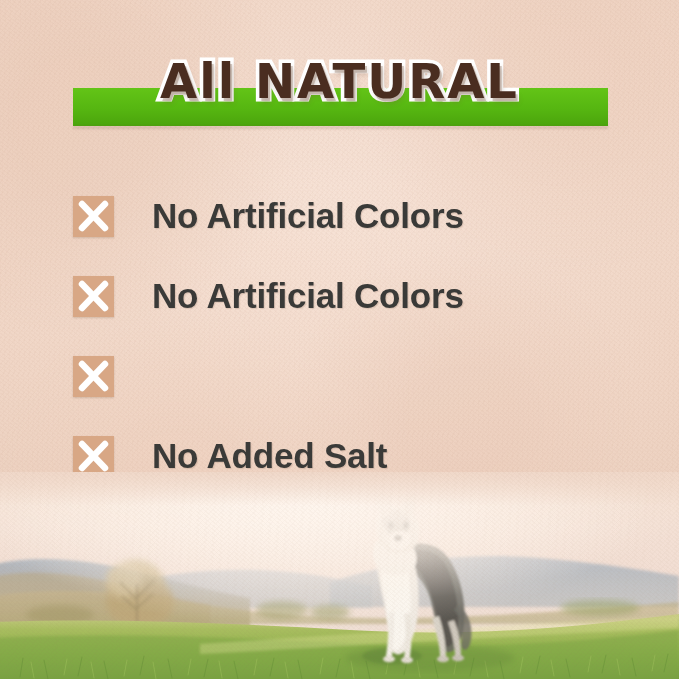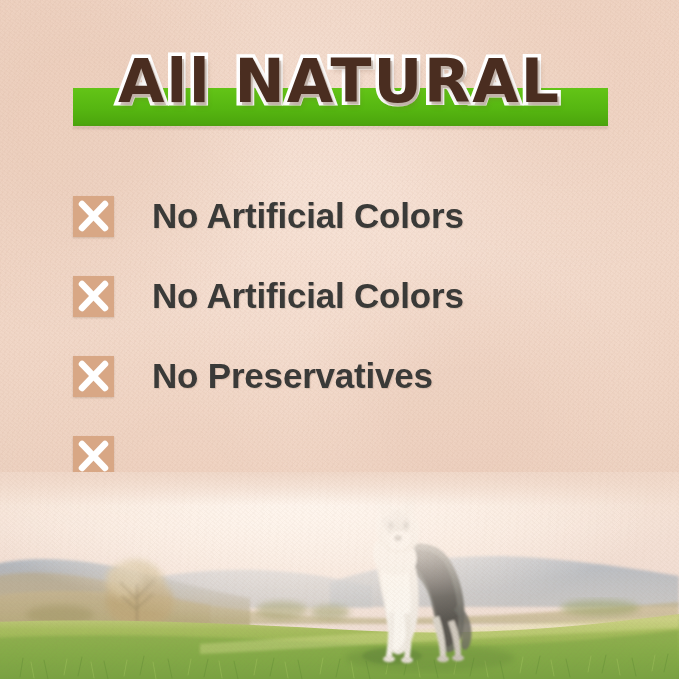--- a/index.html
+++ b/index.html
@@ -58,21 +58,21 @@
     content:"";
     position:absolute; left:0; right:0; bottom:-3px; height:3px;
     background:rgba(120,90,70,.18);
     filter:blur(1px);
   }
   #title-text {
     position:absolute;
     left:0; top:0;
     width:679px;
     text-align:center;
-    font-size:60px;
+    font-size:48px;
     line-height:66px;
     font-weight:bold;
     letter-spacing:2px;
     color:#4a2d20;
     -webkit-text-stroke:7px #ffffff;
     paint-order:stroke fill;
     text-shadow:
       2px 3px 0 rgba(120,86,64,.30),
       3px 5px 5px rgba(110,78,58,.22);
     font-family:"DejaVu Sans", sans-serif;
@@ -177,30 +177,30 @@
       <span class="feature-label">No Artificial Colors</span>
     </div>
 
     <div class="feature-row">
       <span class="x-box">
         <svg viewBox="0 0 41 41" aria-hidden="true">
           <path d="M9 8 L32 32" stroke="#ffffff" stroke-width="6.5" stroke-linecap="round"></path>
           <path d="M32 8 L9 32" stroke="#ffffff" stroke-width="6.5" stroke-linecap="round"></path>
         </svg>
       </span>
-      <span class="feature-label">No Preservatives</span>
     </div>
 
     <div class="feature-row">
       <span class="x-box">
         <svg viewBox="0 0 41 41" aria-hidden="true">
           <path d="M9 8 L32 32" stroke="#ffffff" stroke-width="6.5" stroke-linecap="round"></path>
           <path d="M32 8 L9 32" stroke="#ffffff" stroke-width="6.5" stroke-linecap="round"></path>
         </svg>
       </span>
+      <span class="feature-label">No Added Salt</span>
     </div>
 
   </div>
 
   <div id="photo">
     <svg viewBox="0 0 679 207" preserveAspectRatio="none" aria-hidden="true">
       <defs>
         <linearGradient id="skyG" x1="0" y1="0" x2="0" y2="1">
           <stop offset="0%" stop-color="#f3ded2"></stop>
           <stop offset="45%" stop-color="#f2ded3"></stop>

